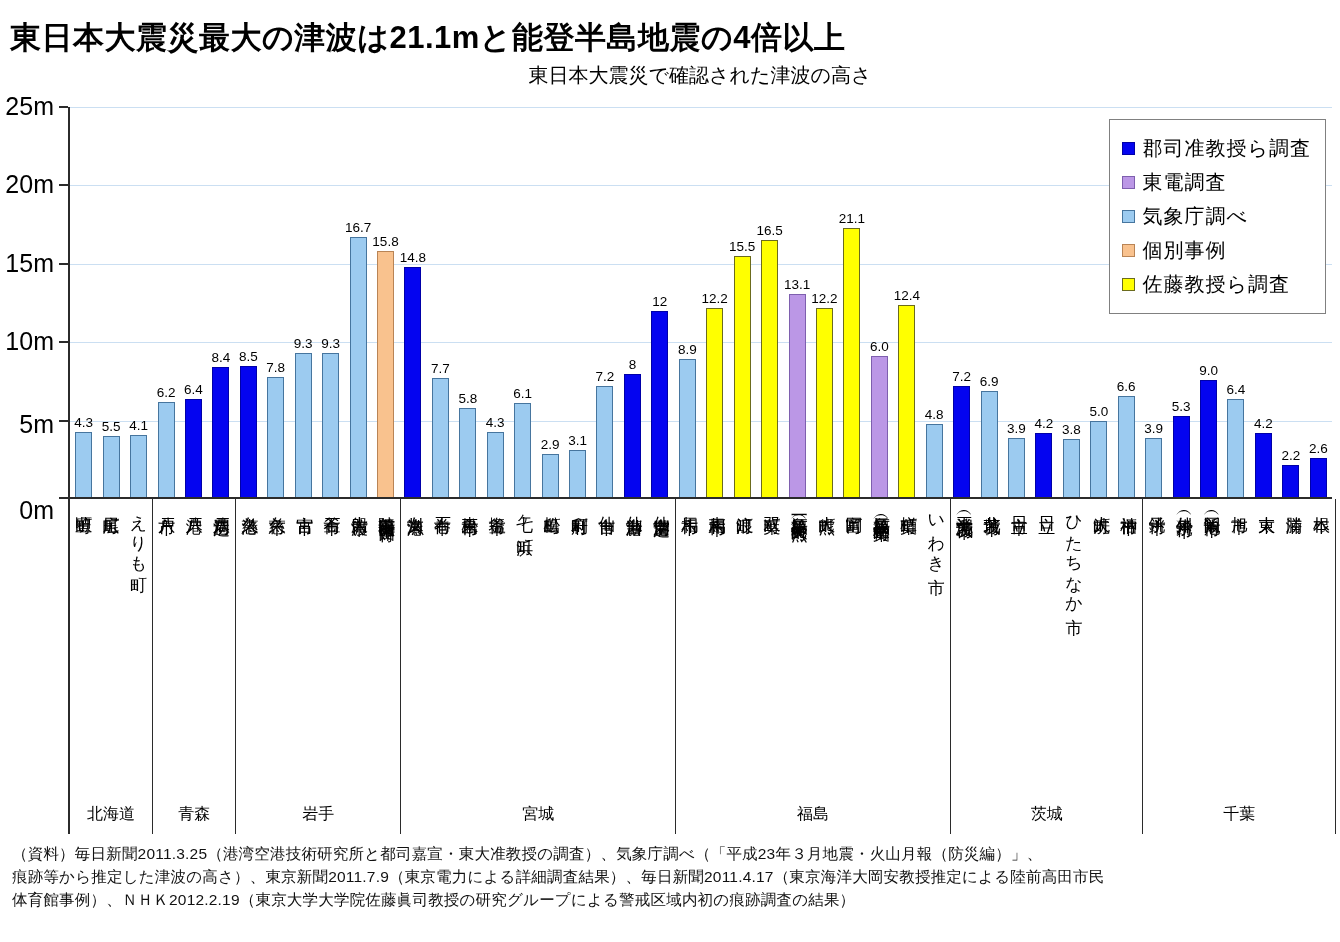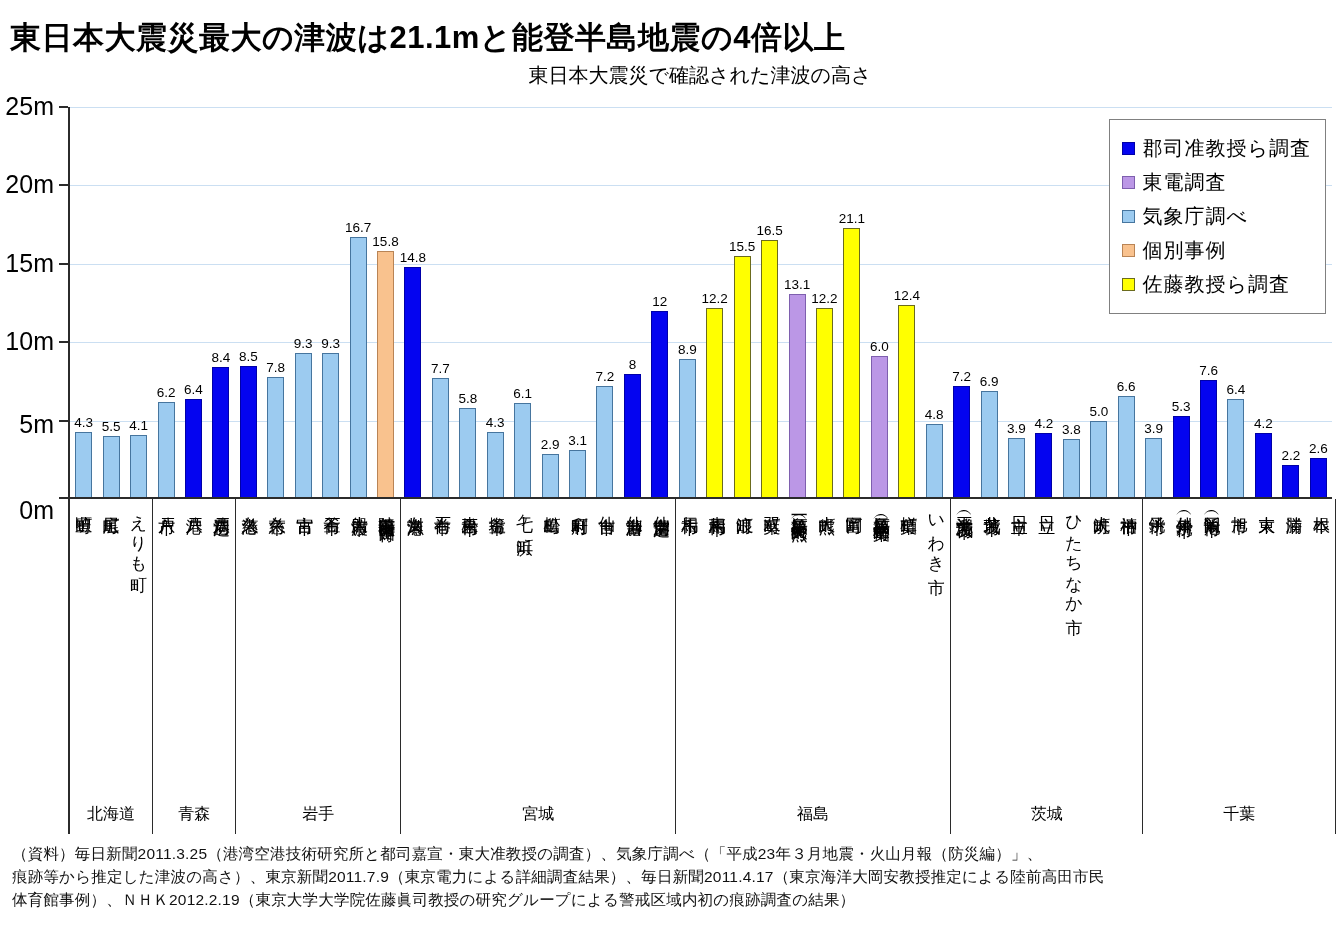--- a/index.html
+++ b/index.html
@@ -266,21 +266,21 @@
           <div class="group" style="flex-grow: 7; flex-basis: 0px;">
             <div class="bar-col">
               <div class="bar-value">3.9</div>
               <div class="bar" style="height: 61.152px; background: rgb(156, 203, 240); border-color: rgb(70, 117, 158);"></div>
             </div>
             <div class="bar-col">
               <div class="bar-value">5.3</div>
               <div class="bar" style="height: 83.104px; background: rgb(4, 4, 240); border-color: rgb(0, 0, 168);"></div>
             </div>
             <div class="bar-col">
-              <div class="bar-value">7.6</div>
+              <div class="bar-value">9.0</div>
               <div class="bar" style="height: 119.168px; background: rgb(4, 4, 240); border-color: rgb(0, 0, 168);"></div>
             </div>
             <div class="bar-col">
               <div class="bar-value">6.4</div>
               <div class="bar" style="height: 100.352px; background: rgb(156, 203, 240); border-color: rgb(70, 117, 158);"></div>
             </div>
             <div class="bar-col">
               <div class="bar-value">4.2</div>
               <div class="bar" style="height: 65.856px; background: rgb(4, 4, 240); border-color: rgb(0, 0, 168);"></div>
             </div>

